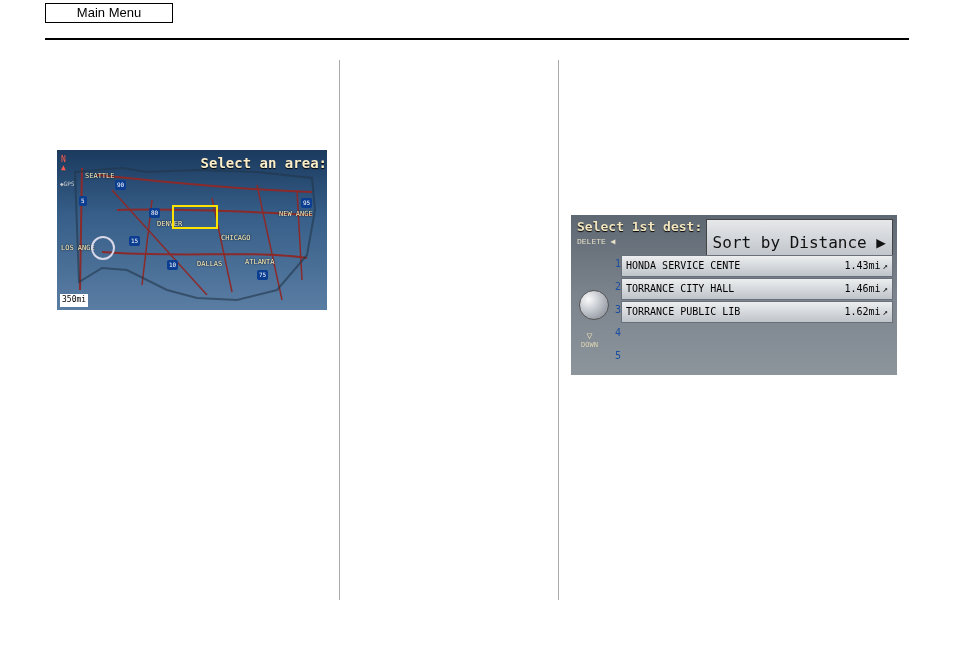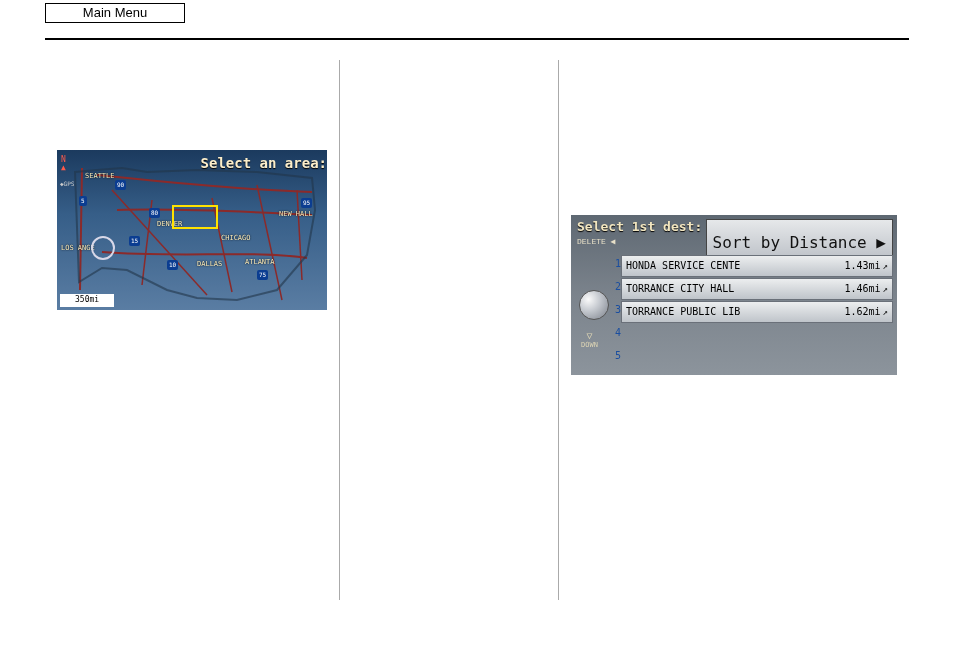--- a/index.html
+++ b/index.html
@@ -10,21 +10,21 @@
     background: #fff;
     width: 954px;
     height: 652px;
     position: relative;
     overflow: hidden;
   }
   .main-menu-btn {
     position: absolute;
     left: 45px;
     top: 3px;
-    width: 140px;
+    width: 128px;
     height: 20px;
     border: 1px solid #000;
     background: #fff;
     text-align: center;
     line-height: 18px;
     font-size: 13px;
     cursor: pointer;
   }
   .rule {
     position: absolute;
@@ -115,21 +115,21 @@
     font-size: 8px;
     line-height: 1;
   }
   .map-scale {
     position: absolute;
     left: 3px; bottom: 3px;
     background: #fff;
     color: #000;
     font-family: monospace;
     font-size: 8px;
-    padding: 1px 15px;
+    padding: 1px 2px;
   }
   .gps-label {
     position: absolute;
     left: 3px; top: 30px;
     color: #ccc;
     font-family: monospace;
     font-size: 6px;
   }
 
   
@@ -244,21 +244,21 @@
           <path d="M95,50 L85,135" stroke="#8b2a2a" stroke-width="1.5" fill="none"></path>
           <path d="M155,48 L175,142" stroke="#8b2a2a" stroke-width="1.5" fill="none"></path>
           <path d="M240,40 L245,130" stroke="#8b2a2a" stroke-width="1.5" fill="none"></path>
 
           <path d="M18,22 L40,20 L65,18 L90,22 L140,20 L200,22 L255,28 L258,60 L250,105 L220,140 L180,150 L140,148 L110,140 L70,120 L45,118 L22,132 L18,22 Z" stroke="#22354a" stroke-width="2" fill="none" opacity="0.6"></path>
         </svg>
       </div>
       <span class="map-label" style="left:28px;top:22px;">SEATTLE</span>
       <span class="map-label" style="left:100px;top:70px;">DENVER</span>
       <span class="map-label" style="left:164px;top:48px;margin-top:36px;">CHICAGO</span>
-      <span class="map-label" style="left:222px;top:60px;">NEW HALL</span>
+      <span class="map-label" style="left:222px;top:60px;">NEW ANGE</span>
       <span class="map-label" style="left:4px;top:94px;">LOS ANGE</span>
       <span class="map-label" style="left:140px;top:110px;">DALLAS</span>
       <span class="map-label" style="left:188px;top:108px;">ATLANTA</span>
       <span class="map-shield" style="left:22px;top:46px;">5</span>
       <span class="map-shield" style="left:58px;top:30px;">90</span>
       <span class="map-shield" style="left:92px;top:58px;">80</span>
       <span class="map-shield" style="left:72px;top:86px;">15</span>
       <span class="map-shield" style="left:110px;top:110px;">10</span>
       <span class="map-shield" style="left:200px;top:120px;">75</span>
       <span class="map-shield" style="left:244px;top:48px;">95</span>

